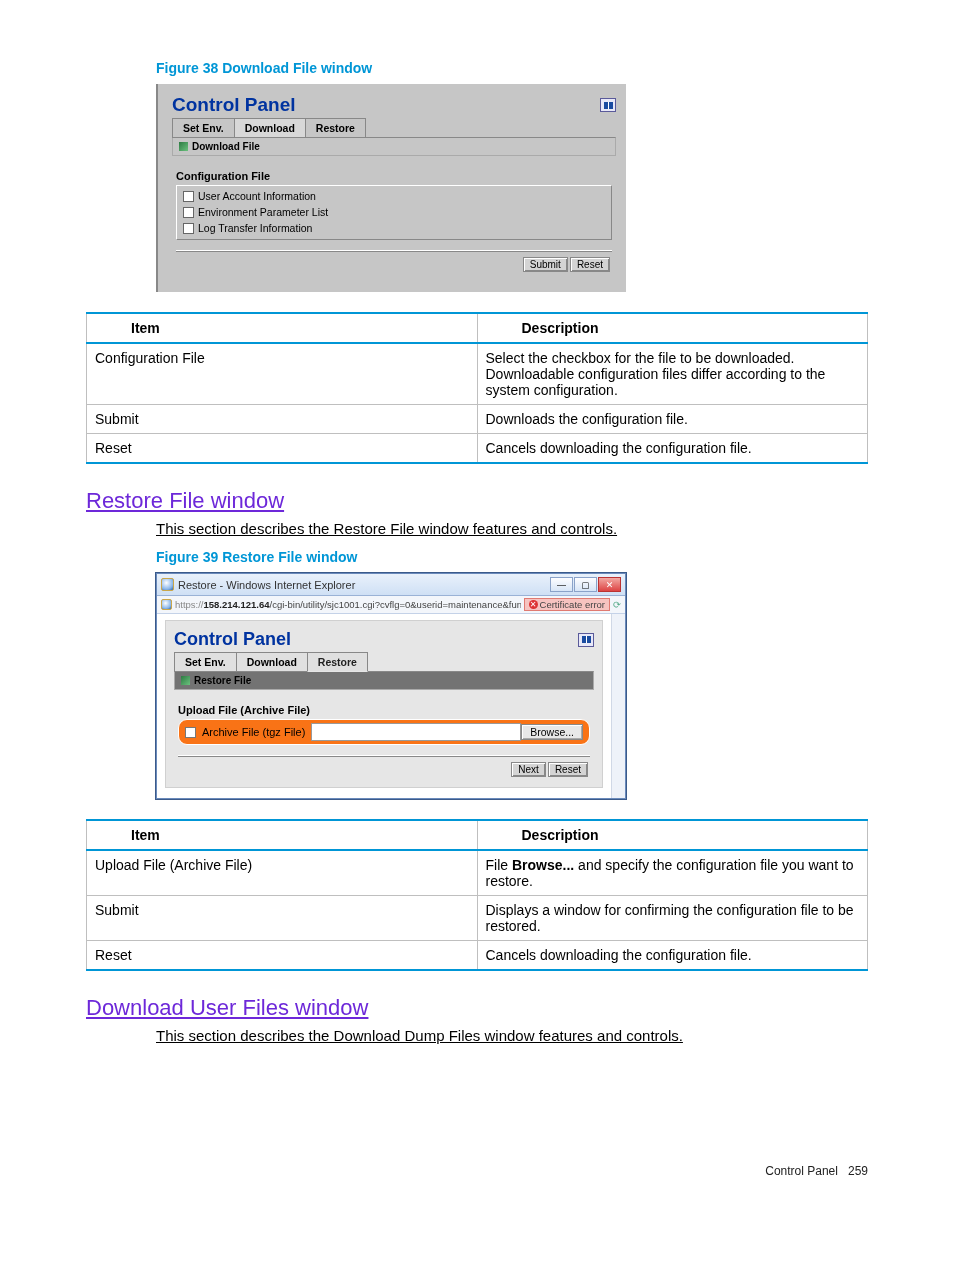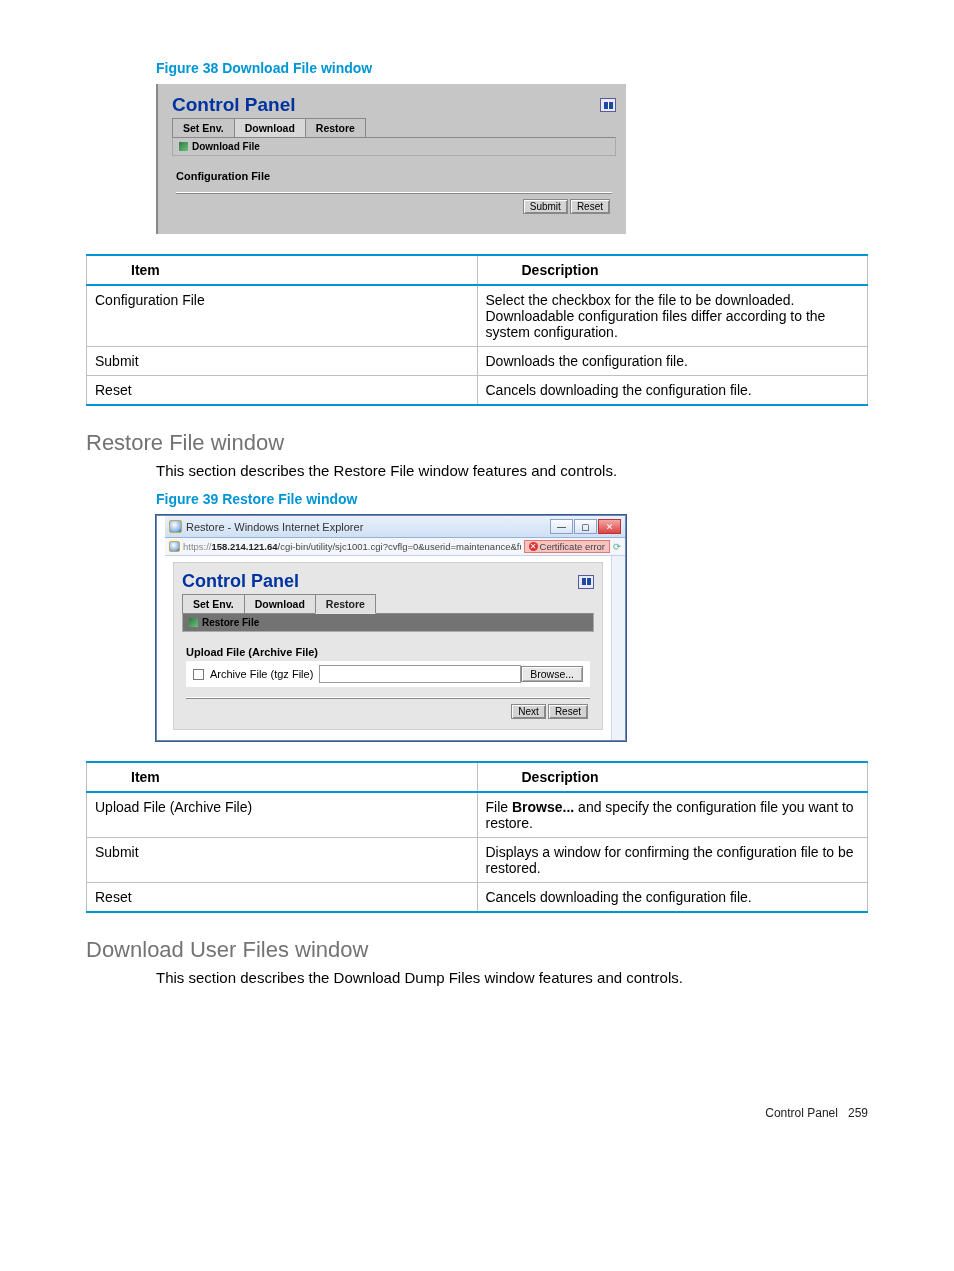--- a/index.html
+++ b/index.html
@@ -12,28 +12,30 @@
     background: #fff;
     width: 954px;
   }
   .figure-caption {
     color: #0096d6;
     font-weight: bold;
     font-size: 14px;
     margin: 10px 0 8px 70px;
   }
   .section-heading {
-    color: #737373;
+    color: #6d28d9;
     font-size: 22px;
     font-weight: normal;
     margin: 24px 0 6px 0;
+    text-decoration: underline;
   }
   .section-intro {
     margin: 4px 0 12px 70px;
     font-size: 15px;
+    text-decoration: underline;
   }
   
   .shot {
     margin-left: 70px;
     margin-bottom: 20px;
   }
   .cp-window {
     width: 470px;
     background: #c6c6c6;
     border-left: 2px solid #888;
@@ -81,21 +83,21 @@
   }
   .cp-fieldset label{display:flex;align-items:center;gap:4px;line-height:1.5;}
   .cp-fieldset input[type=checkbox]{width:11px;height:11px;margin:0;border:1px solid #666;background:#fff;appearance:none;}
   .cp-hr{height:1px;background:#fff;box-shadow:0 1px 0 #888;margin:10px 4px 4px 4px;}
   .cp-btnrow{display:flex;justify-content:flex-end;gap:2px;padding:2px 6px 0 0;}
   .cp-btn{
     font-size:10px;padding:1px 6px;border:1px solid #888;background:#d4d4d4;
     box-shadow:inset 1px 1px 0 #fff, inset -1px -1px 0 #888;
   }
   
-  .ie-window{width:470px;border:1px solid #6a8abb;box-shadow:0 0 0 1px #3b5a8a;padding-left:8px;}
+  .ie-window{width:470px;border:1px solid #6a8abb;box-shadow:0 0 0 1px #3b5a8a;}
   .ie-titlebar{
     background:linear-gradient(#e9f1fb,#cfe0f5);
     font-size:11px;padding:3px 4px;display:flex;align-items:center;justify-content:space-between;
     border-bottom:1px solid #9ab2d6;
   }
   .ie-titlebar .ttl{display:flex;align-items:center;gap:4px;color:#333;}
   .ie-ico{width:13px;height:13px;border:1px solid #c9a64a;background:radial-gradient(circle at 40% 35%, #fff, #8bb7ea 65%, #2e63a8);border-radius:2px;}
   .ie-winbtns{display:flex;gap:1px;}
   .ie-wb{width:23px;height:15px;border:1px solid #8aa2c9;background:linear-gradient(#fdfdff,#d7e5f7);display:flex;align-items:center;justify-content:center;font-size:9px;}
   .ie-wb.close{background:linear-gradient(#f2a8a2,#d44);color:#fff;border-color:#b33;}
@@ -107,21 +109,21 @@
   .ie-addr .prot{color:#888;}
   .ie-addr .host{color:#222;font-weight:bold;text-align:right;}
   .ie-addr .cert{background:#f6c3c0;border:1px solid #e07a72;padding:0 4px;display:flex;align-items:center;gap:2px;}
   .ie-addr .certx{width:9px;height:9px;border-radius:50%;background:#d33;color:#fff;font-size:8px;line-height:9px;text-align:center;}
   .ie-body{background:#fff;padding:6px 8px 10px 8px;position:relative;}
   .ie-body .scrollbar{position:absolute;right:0;top:0;bottom:0;width:14px;background:#eef2f9;border-left:1px solid #d0d8e6;}
   .cp2{background:#e6e6e6;border:1px solid #d0d0d0;padding:4px 8px 10px 8px;margin-right:14px;}
   .cp2 .cp-title{color:#0033a0;font-size:18px;}
   .cp2 .cp-tabs .cp-tab{background:#e0e0e0;}
   .cp2 .cp-tabpanel{background:#737373;}
-  .cp2 .cp-fieldset{background:#ffffff;border-color:#fff;}
+  .cp2 .cp-fieldset{background:#f97316;border-color:#fff;border-radius:9px;}
   .cp2 .upload-row{display:flex;align-items:center;gap:6px;font-size:11px;}
   .cp2 .upload-row input[type=checkbox]{appearance:none;width:11px;height:11px;border:1px solid #777;background:#fff;}
   .cp2 .file-input{flex:1;display:flex;align-items:center;}
   .cp2 .file-text{flex:1;height:18px;border:1px solid #999;background:#fff;}
   .cp2 .browse-btn{font-size:10.5px;padding:1px 8px;border:1px solid #888;background:#e8e8e8;box-shadow:inset 1px 1px 0 #fff,inset -1px -1px 0 #aaa;}
   
   table.desc {
     width:100%;
     border-collapse:collapse;
     border-top:2px solid #0096d6;
@@ -163,20 +165,34 @@
         <div class="cp-tab">Restore</div>
       </div>
       <div class="cp-tabpanel">
         <div class="pline">
             <span class="sq"></span>
             <span>Download File</span>
           </div>
       </div>
       <div class="cp-group">
         <div class="cp-group-title">Configuration File</div>
+        <div class="cp-fieldset">
+          <label>
+              <input type="checkbox" style="">
+              <span>User Account Information</span>
+            </label>
+          <label>
+              <input type="checkbox" style="">
+              <span>Environment Parameter List</span>
+            </label>
+          <label>
+              <input type="checkbox" style="">
+              <span>Log Transfer Information</span>
+            </label>
+        </div>
       </div>
       <div class="cp-hr"></div>
       <div class="cp-btnrow">
         <button class="cp-btn">Submit</button>
         <button class="cp-btn">Reset</button>
       </div>
     </div>
   </div>
 </div>
 

